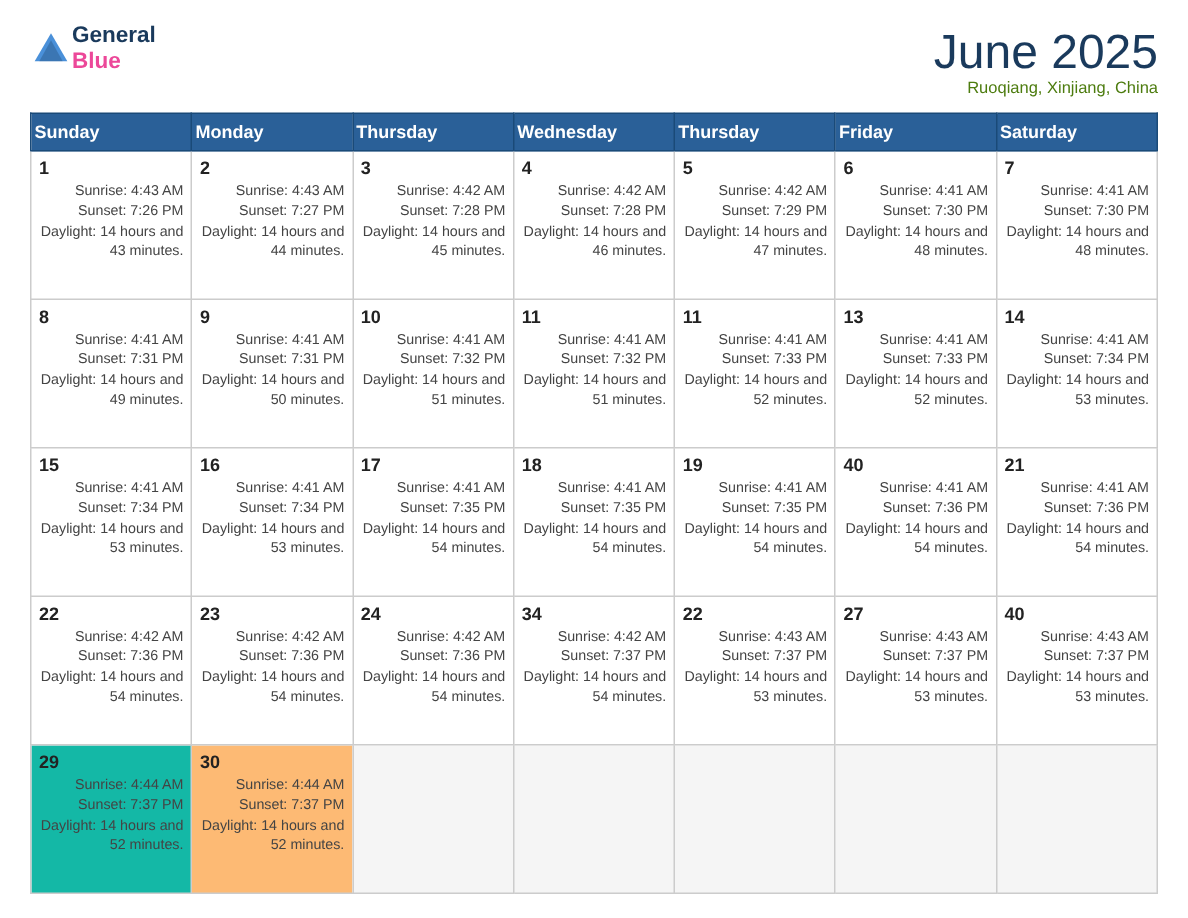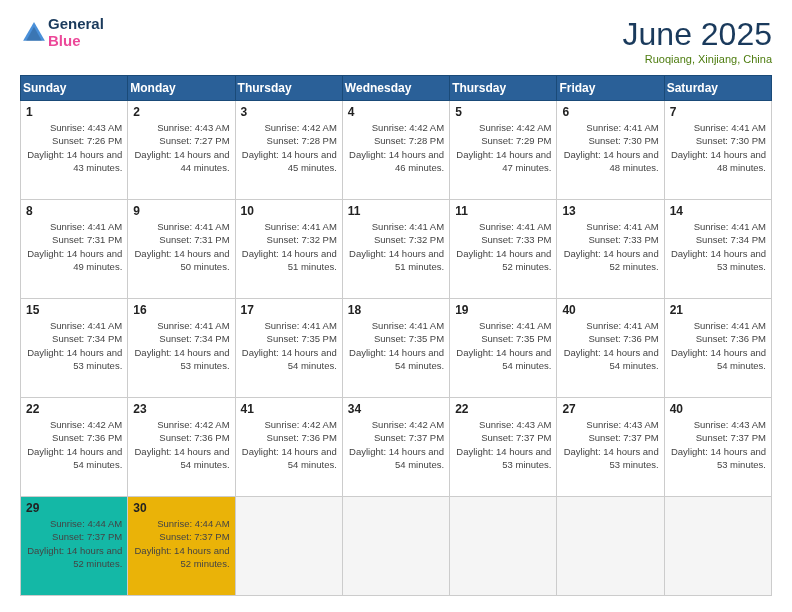--- a/index.html
+++ b/index.html
@@ -225,21 +225,21 @@
         <tr>
           <td>
             <span class="day-num">22</span>
             <div class="day-info">Sunrise: 4:42 AM<br>Sunset: 7:36 PM<br>Daylight: 14 hours and 54 minutes.</div>
           </td>
           <td>
             <span class="day-num">23</span>
             <div class="day-info">Sunrise: 4:42 AM<br>Sunset: 7:36 PM<br>Daylight: 14 hours and 54 minutes.</div>
           </td>
           <td>
-            <span class="day-num">41</span>
+            <span class="day-num">24</span>
             <div class="day-info">Sunrise: 4:42 AM<br>Sunset: 7:36 PM<br>Daylight: 14 hours and 54 minutes.</div>
           </td>
           <td>
             <span class="day-num">34</span>
             <div class="day-info">Sunrise: 4:42 AM<br>Sunset: 7:37 PM<br>Daylight: 14 hours and 54 minutes.</div>
           </td>
           <td>
             <span class="day-num">22</span>
             <div class="day-info">Sunrise: 4:43 AM<br>Sunset: 7:37 PM<br>Daylight: 14 hours and 53 minutes.</div>
           </td>
@@ -250,21 +250,21 @@
           <td>
             <span class="day-num">40</span>
             <div class="day-info">Sunrise: 4:43 AM<br>Sunset: 7:37 PM<br>Daylight: 14 hours and 53 minutes.</div>
           </td>
         </tr>
         <tr>
           <td style="background: #14b8a6;">
             <span class="day-num">29</span>
             <div class="day-info">Sunrise: 4:44 AM<br>Sunset: 7:37 PM<br>Daylight: 14 hours and 52 minutes.</div>
           </td>
-          <td style="background: #eab308;">
+          <td style="background: #fdba74;">
             <span class="day-num">30</span>
             <div class="day-info">Sunrise: 4:44 AM<br>Sunset: 7:37 PM<br>Daylight: 14 hours and 52 minutes.</div>
           </td>
           <td class="empty" style="background: rgb(245, 245, 245);"></td>
           <td class="empty" style="background: rgb(245, 245, 245);"></td>
           <td class="empty" style="background: rgb(245, 245, 245);"></td>
           <td class="empty" style="background: rgb(245, 245, 245);"></td>
           <td class="empty" style="background: rgb(245, 245, 245);"></td>
         </tr>
       </tbody>

